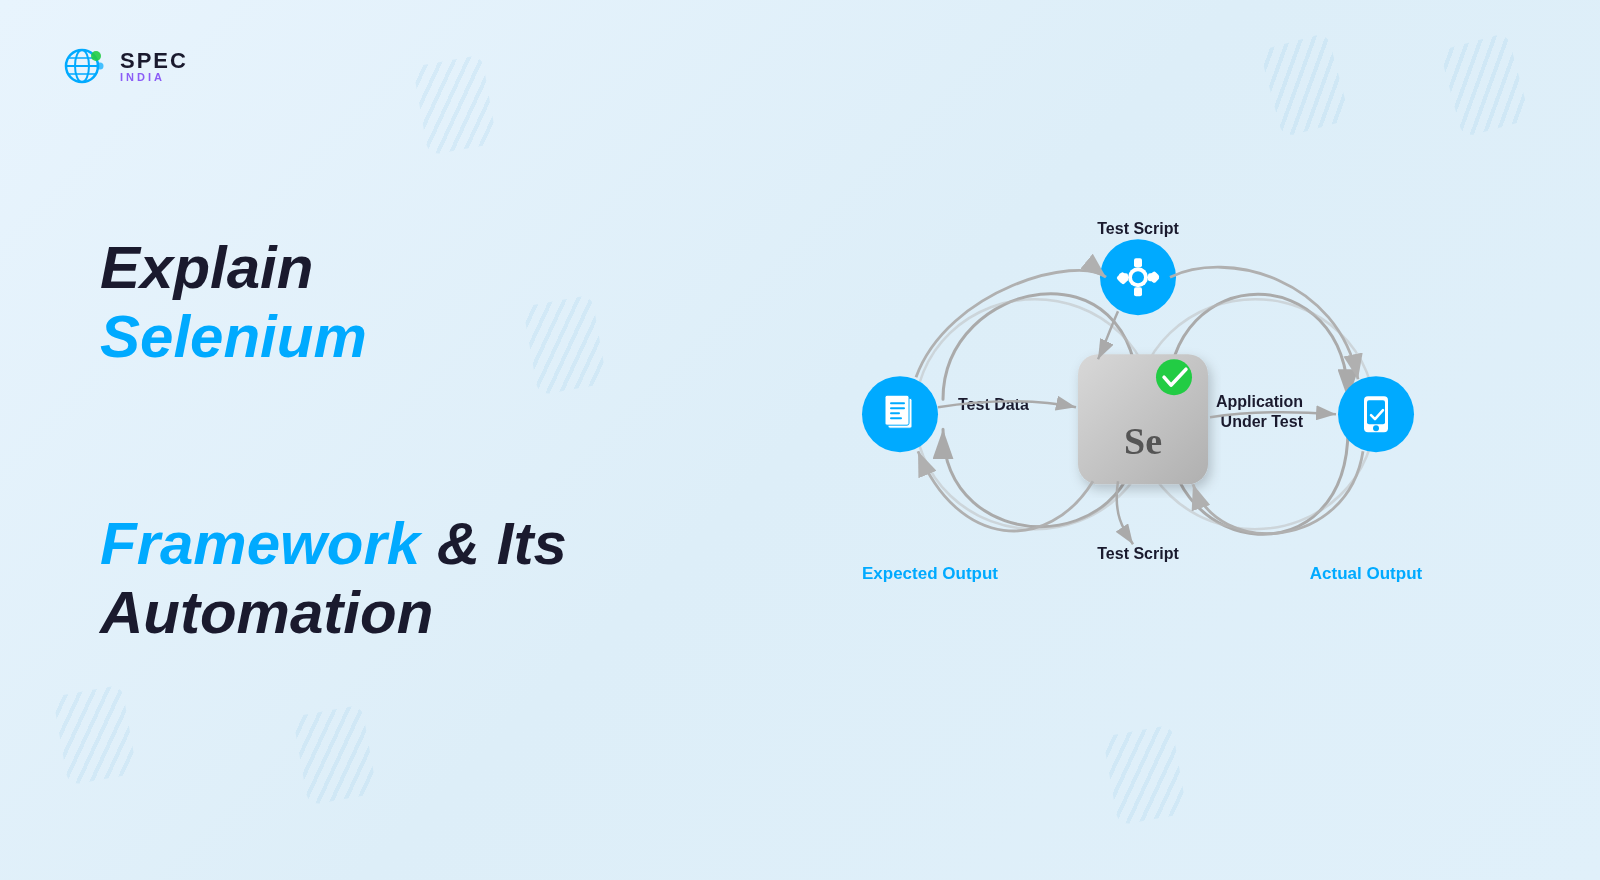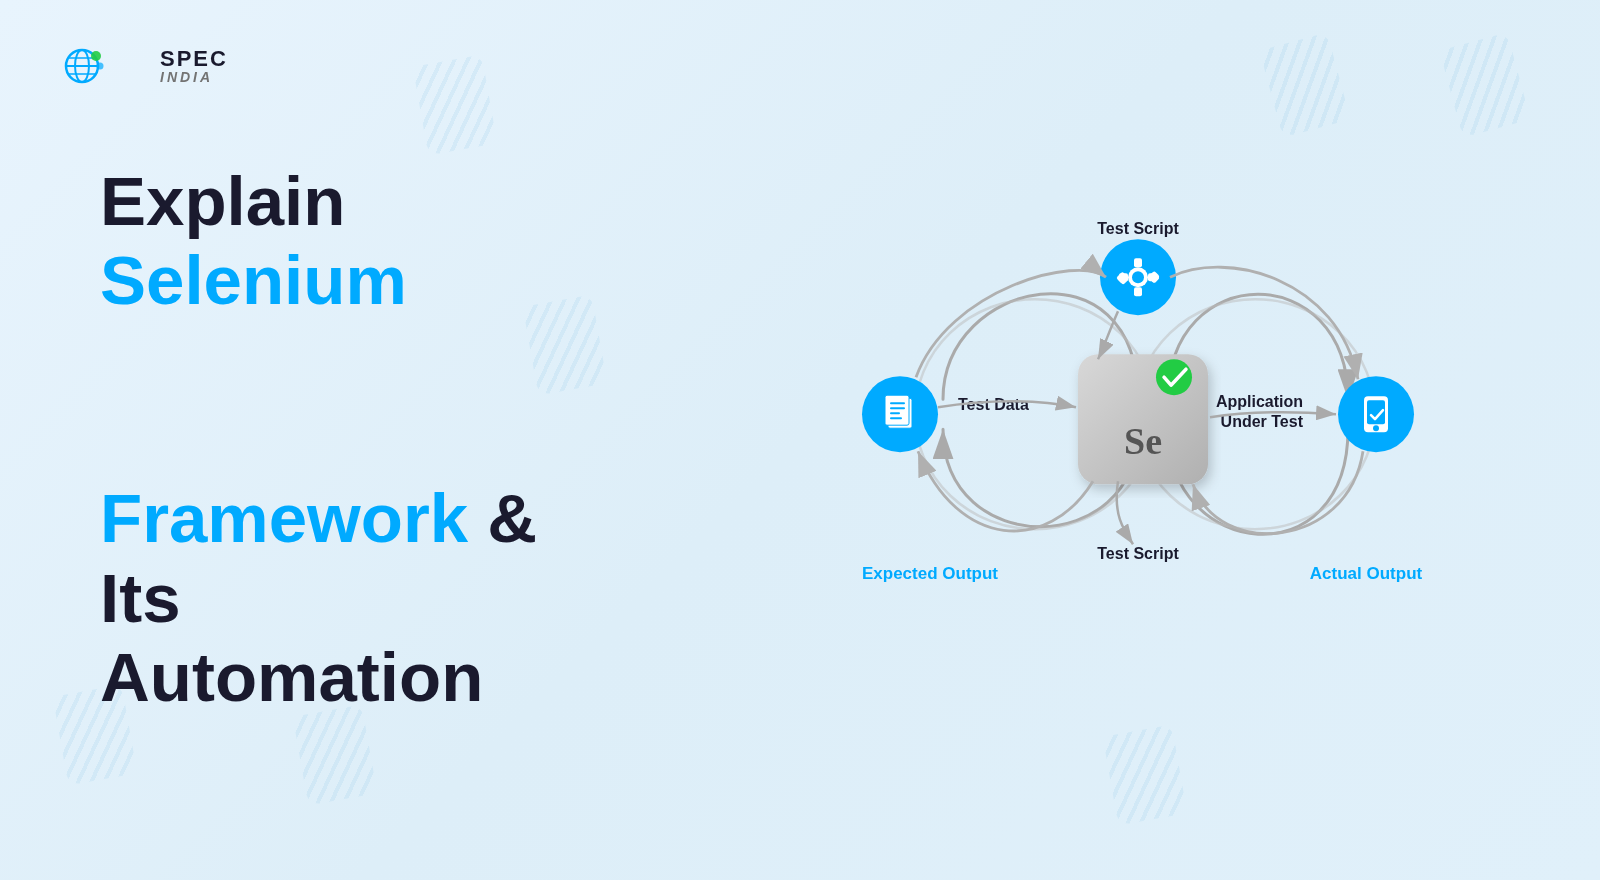--- a/index.html
+++ b/index.html
@@ -42,49 +42,48 @@
       gap: 8px;
     }
     .logo-icon {
       width: 52px;
       height: 52px;
     }
     .logo-text {
       display: flex;
       flex-direction: column;
       line-height: 1;
-      margin-left: 40px;
     }
     .logo-spec {
       font-size: 22px;
       font-weight: 800;
       color: #1a1a2e;
       letter-spacing: 2px;
     }
     .logo-india {
-      font-size: 14px;
+      font-size: 11px;
       font-weight: 600;
-      color: #737373;
+      color: #8b5cf6;
       letter-spacing: 3px;
-      font-style: italic;
     }
 
     
     .left-content {
       position: absolute;
       left: 100px;
       top: 50%;
       transform: translateY(-50%);
       width: 480px;
     }
     .headline {
-      font-size: 69px;
+      font-size: 60px;
       font-weight: 700;
       line-height: 1.15;
       color: #1a1a2e;
+      font-style: italic;
     }
     .headline .highlight {
       color: #00aaff;
     }
 
     .diagram-container {
       position: absolute;
       right: 72px;
       top: 50%;
       transform: translateY(-54%);

